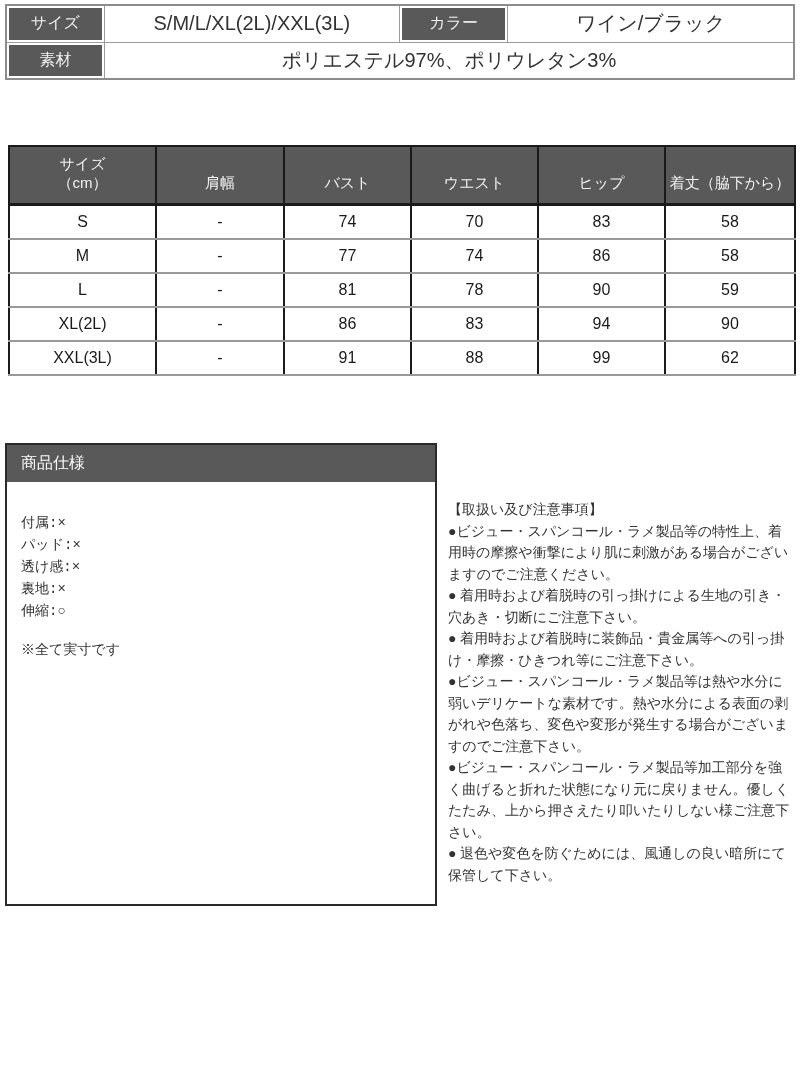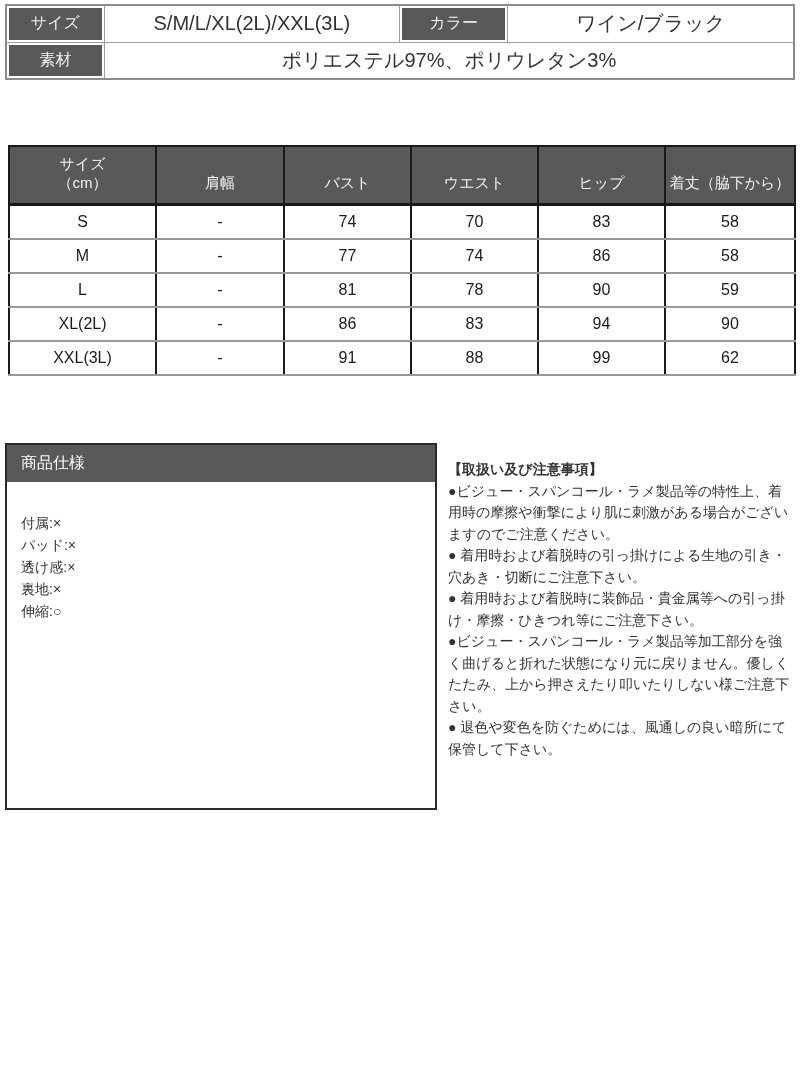--- a/index.html
+++ b/index.html
@@ -45,42 +45,42 @@
   .size-table td {
     background: #ffffff; color: #1a1a1a; font-size: 16px;
     text-align: center; height: 32px; padding: 0;
     border-left: 2px solid #1a1a1a; border-right: 2px solid #1a1a1a;
     border-top: 2px solid #999999; border-bottom: 2px solid #999999;
   }
 
   
   .spec-box {
     position: absolute; left: 5px; top: 443px;
-    width: 432px; height: 367px; box-sizing: border-box;
-    border: 2px solid #2a2a2a; background: #ffffff;
+    width: 432px; height: 463px; box-sizing: border-box;
+    border: 2px solid #2a2a2a; background: #ffffff; font-family: Liberation Mono, monospace;
   }
   .spec-header {
     background: #595959; color: #fafafa; height: 37px;
     display: flex; align-items: center; padding-left: 14px;
     font-size: 16px;
   }
   .spec-body {
     padding: 10px 14px; font-size: 14px; color: #333333;
     line-height: 22px;
     margin-top: 20px;
   }
   .spec-note { margin-top: 17px; }
 
   
   .notes {
     position: absolute; left: 448px; top: 459px; width: 348px;
     font-size: 14px; color: #333333; line-height: 21.5px;
   }
-  .notes-title { font-weight: bold; }
-  .notes p { margin: 0; }
+  .notes-title { font-weight: normal; margin-top: 40px; }
+  .notes p { margin: 0; font-family: Liberation Serif, serif; }
 </style>
 </head>
 <body>
 
 <table class="info-table">
   <colgroup>
     <col style="width:98px">
       <col style="width:294px">
       <col style="width:108px">
       <col style="width:285px">
@@ -170,23 +170,25 @@
 </table>
 
 <div class="spec-box">
   <div class="spec-header">商品仕様</div>
   <div class="spec-body">
     <div class="spec-item">付属:×</div>
     <div class="spec-item">パッド:×</div>
     <div class="spec-item">透け感:×</div>
     <div class="spec-item">裏地:×</div>
     <div class="spec-item">伸縮:○</div>
+    <div class="spec-note">※全て実寸です</div>
   </div>
 </div>
 
 <div class="notes">
   <div class="notes-title">【取扱い及び注意事項】</div>
   <p>●ビジュー・スパンコール・ラメ製品等の特性上、着用時の摩擦や衝撃により肌に刺激がある場合がございますのでご注意ください。</p>
   <p>● 着用時および着脱時の引っ掛けによる生地の引き・穴あき・切断にご注意下さい。</p>
   <p>● 着用時および着脱時に装飾品・貴金属等への引っ掛け・摩擦・ひきつれ等にご注意下さい。</p>
+  <p>●ビジュー・スパンコール・ラメ製品等は熱や水分に弱いデリケートな素材です。熱や水分による表面の剥がれや色落ち、変色や変形が発生する場合がございますのでご注意下さい。</p>
   <p>●ビジュー・スパンコール・ラメ製品等加工部分を強く曲げると折れた状態になり元に戻りません。優しくたたみ、上から押さえたり叩いたりしない様ご注意下さい。</p>
   <p>● 退色や変色を防ぐためには、風通しの良い暗所にて保管して下さい。</p>
 </div>
 
 </body></html>

